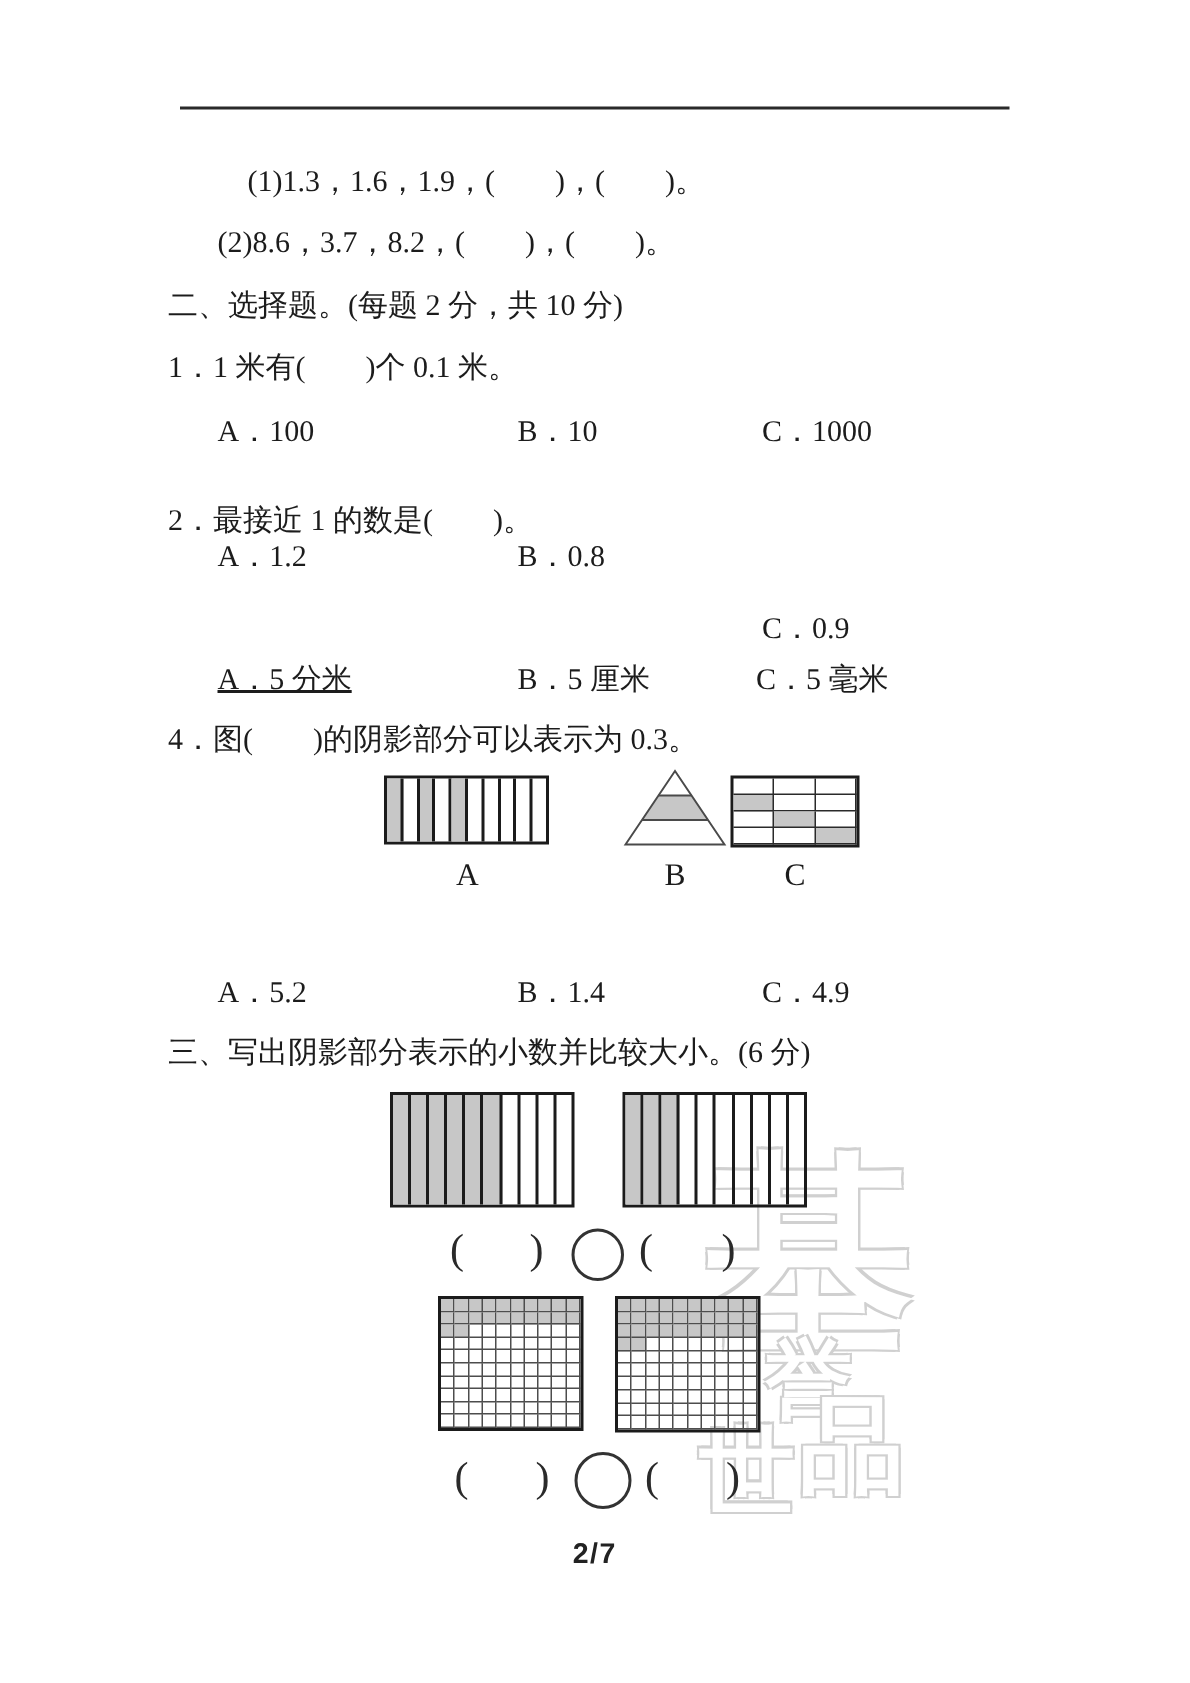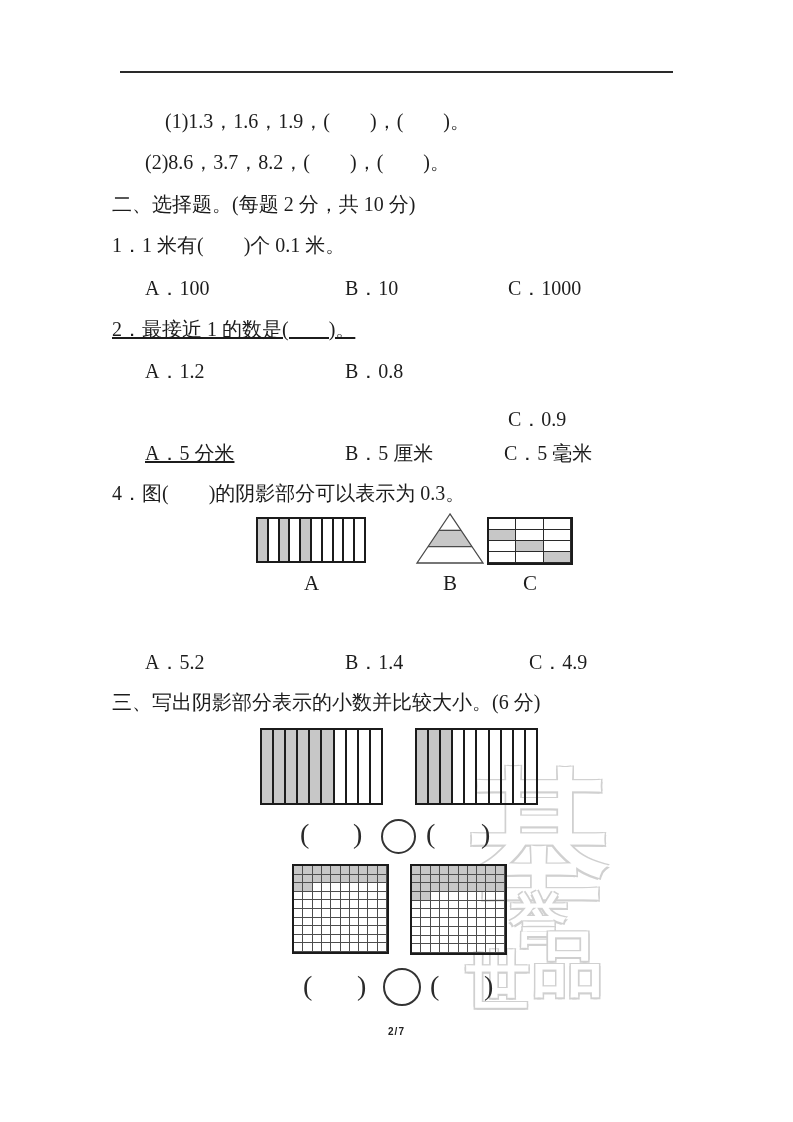--- a/index.html
+++ b/index.html
@@ -40,21 +40,21 @@
   .grid.coarse .gridcell{border-right:1.5px solid #2a2a2a;border-bottom:1.5px solid #2a2a2a;}
   .figlabel{font-size:21px;}
   .cmp-paren{font-size:28px;color:#2a2a2a;}
   .cmp-circle{
     position:absolute;border:2px solid #333;border-radius:50%;
     background:transparent;box-sizing:border-box;
   }
   .pagenum{
     position:absolute;width:100%;text-align:center;
     font-family:"Liberation Sans","DejaVu Sans",sans-serif;
-    font-weight:bold;font-size:10px;color:#222;letter-spacing:1px;
+    font-weight:bold;font-size:19px;color:#222;letter-spacing:1px;
   }
   
   .wm{
     position:absolute;z-index:0;
     color:#ffffff;font-weight:bold;
     text-shadow:-1.5px -1.5px 0 var(--wm),1.5px -1.5px 0 var(--wm),
                 -1.5px 1.5px 0 var(--wm),1.5px 1.5px 0 var(--wm);
     font-family:"Liberation Serif","DejaVu Serif",serif;
   }
   .fg{z-index:1;}
@@ -74,21 +74,21 @@
   <div class="abs txt fg" style="top:109px;left:145px;margin-left:20px;">(1)1.3，1.6，1.9，(　　)，(　　)。</div>
   <div class="abs txt fg" style="top:150px;left:145px;">(2)8.6，3.7，8.2，(　　)，(　　)。</div>
 
   <div class="abs txt fg" style="top:192px;left:112px;">二、选择题。(每题 2 分，共 10 分)</div>
 
   <div class="abs txt fg" style="top:233px;left:112px;">1．1 米有(　　)个 0.1 米。</div>
   <div class="abs txt fg" style="top:276px;left:145px;">A．100</div>
   <div class="abs txt fg" style="top:276px;left:345px;">B．10</div>
   <div class="abs txt fg" style="top:276px;left:508px;">C．1000</div>
 
-  <div class="abs txt fg" style="top:317px;left:112px;text-decoration:underline;">2．最接近 1 的数是(　　)。</div>
+  <div class="abs txt fg" style="top:335px;left:112px;">2．最接近 1 的数是(　　)。</div>
   <div class="abs txt fg" style="top:359px;left:145px;">A．1.2</div>
   <div class="abs txt fg" style="top:359px;left:345px;">B．0.8</div>
   <div class="abs txt fg" style="top:359px;left:508px;margin-top:48px;">C．0.9</div>
 
   <div class="abs txt fg" style="top:441px;left:145px;text-decoration:underline;">A．5 分米</div>
   <div class="abs txt fg" style="top:441px;left:345px;">B．5 厘米</div>
   <div class="abs txt fg" style="top:441px;left:504px;">C．5 毫米</div>
 
   <div class="abs txt fg" style="top:481px;left:112px;">4．图(　　)的阴影部分可以表示为 0.3。</div>
 
@@ -123,21 +123,21 @@
       <div class="gridcell"></div>
       <div class="gridcell"></div>
       <div class="gridcell sh"></div>
     </div>
   <div class="abs figlabel fg" style="top:571px;left:304px;">A</div>
   <div class="abs figlabel fg" style="top:571px;left:443px;">B</div>
   <div class="abs figlabel fg" style="top:571px;left:523px;">C</div>
 
   <div class="abs txt fg" style="top:650px;left:145px;">A．5.2</div>
   <div class="abs txt fg" style="top:650px;left:345px;">B．1.4</div>
-  <div class="abs txt fg" style="top:650px;left:508px;margin-left:21px;">C．4.9</div>
+  <div class="abs txt fg" style="top:650px;left:508px;">C．4.9</div>
 
   <div class="abs txt fg" style="top:690px;left:112px;">三、写出阴影部分表示的小数并比较大小。(6 分)</div>
 
   <div class="strips thin fg" style="top:728px;left:260px;width:123px;height:77px;">
       <div class="stripcell sh"></div>
       <div class="stripcell sh"></div>
       <div class="stripcell sh"></div>
       <div class="stripcell sh"></div>
       <div class="stripcell sh"></div>
       <div class="stripcell sh"></div>

